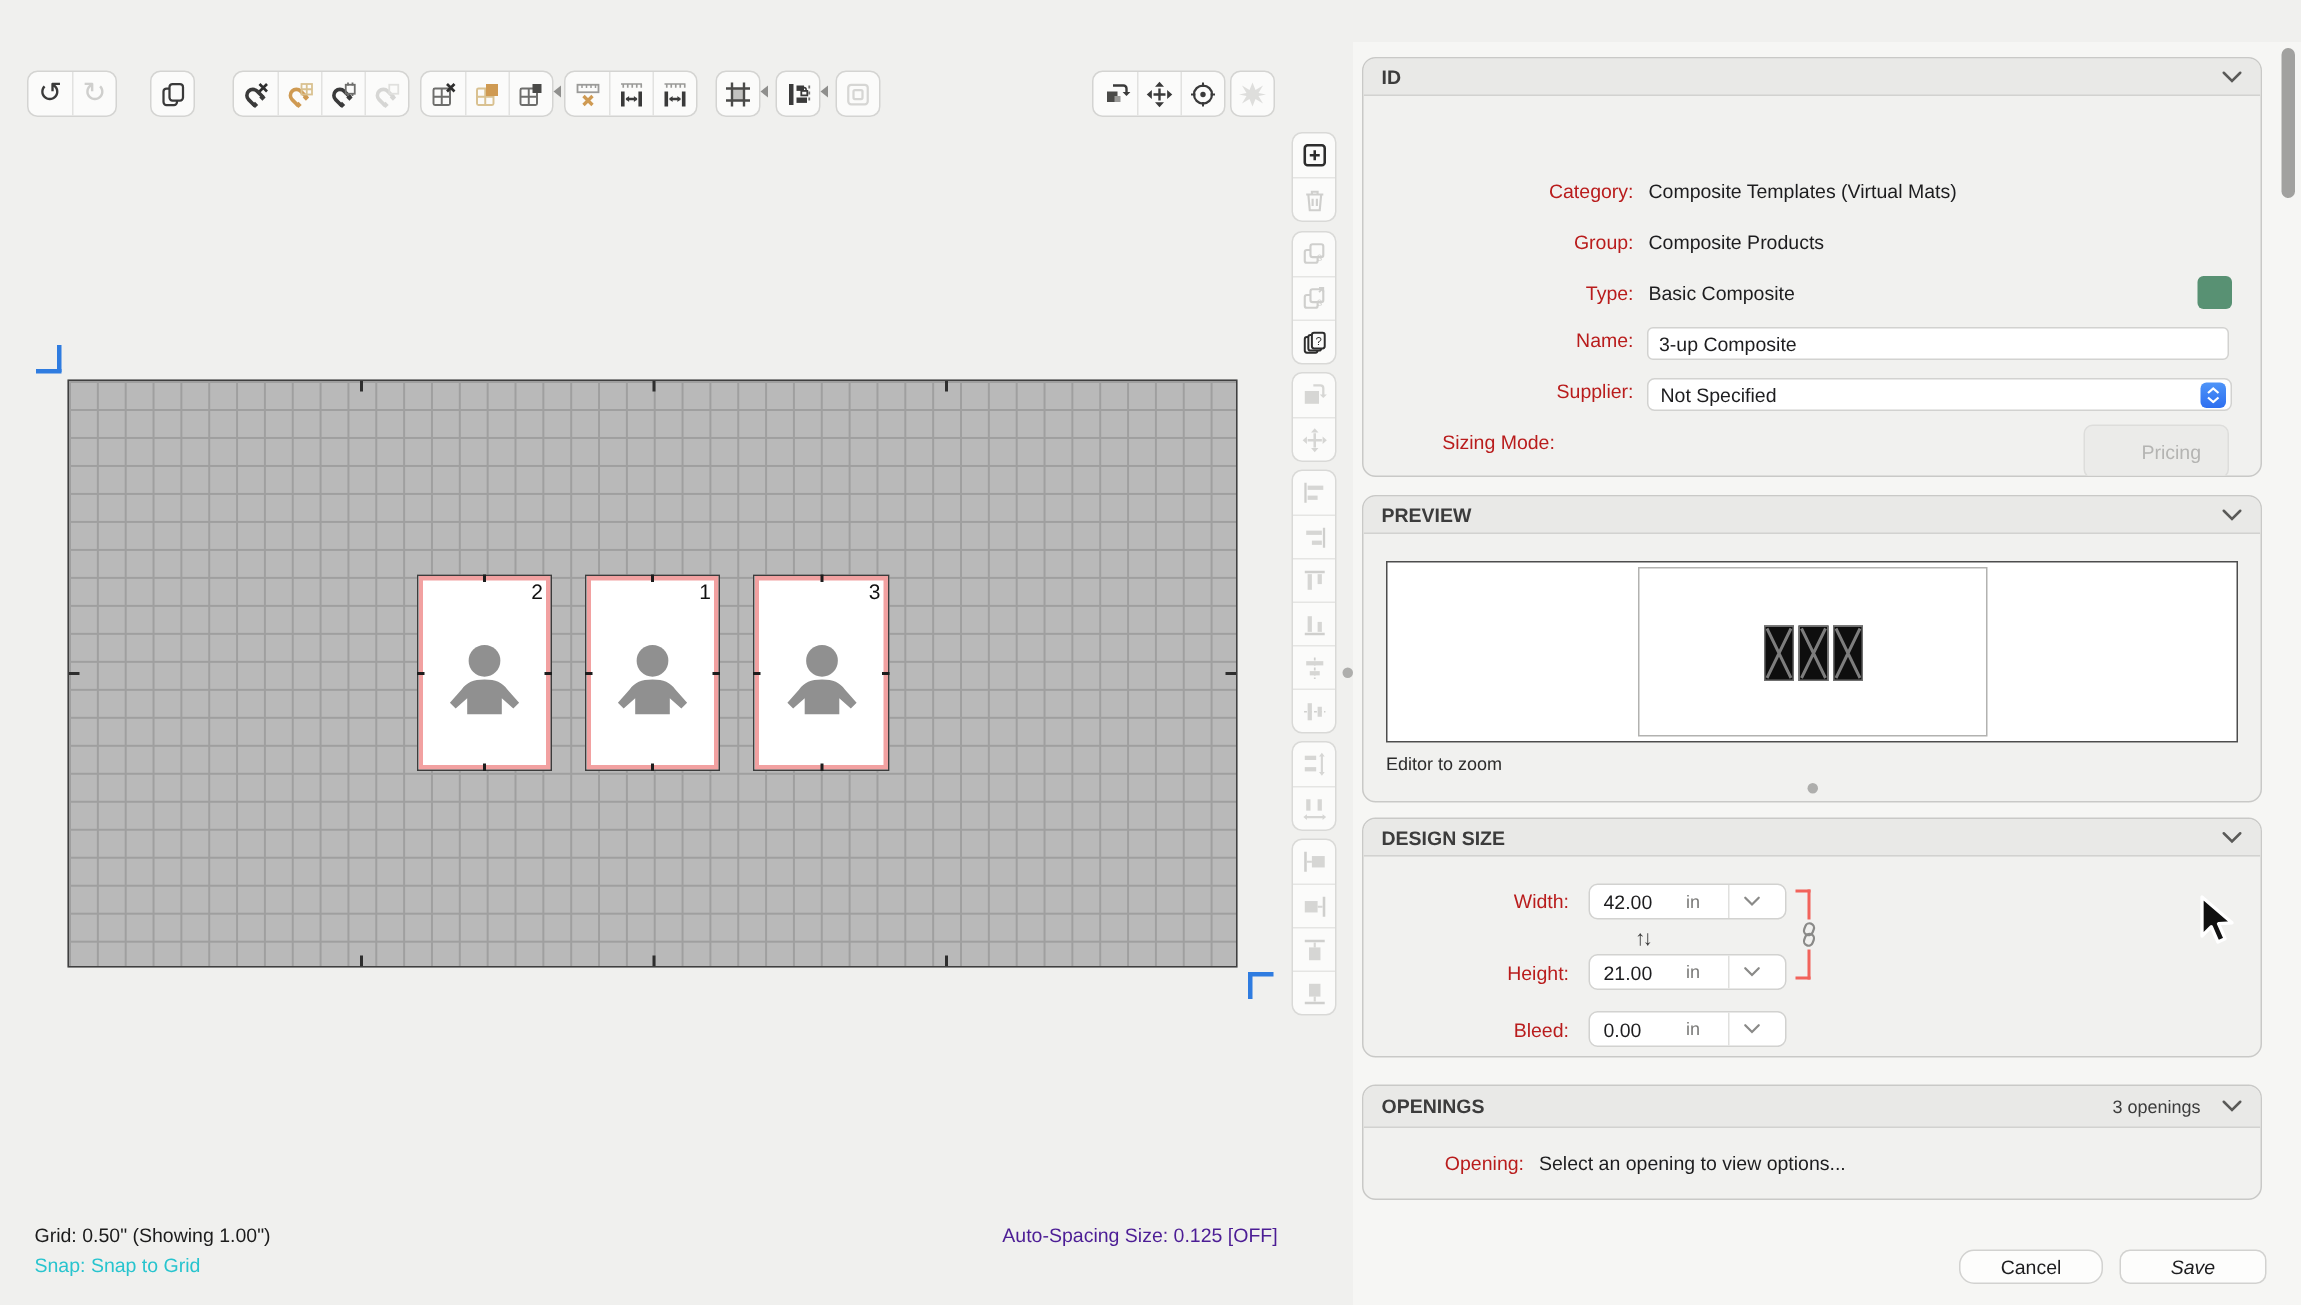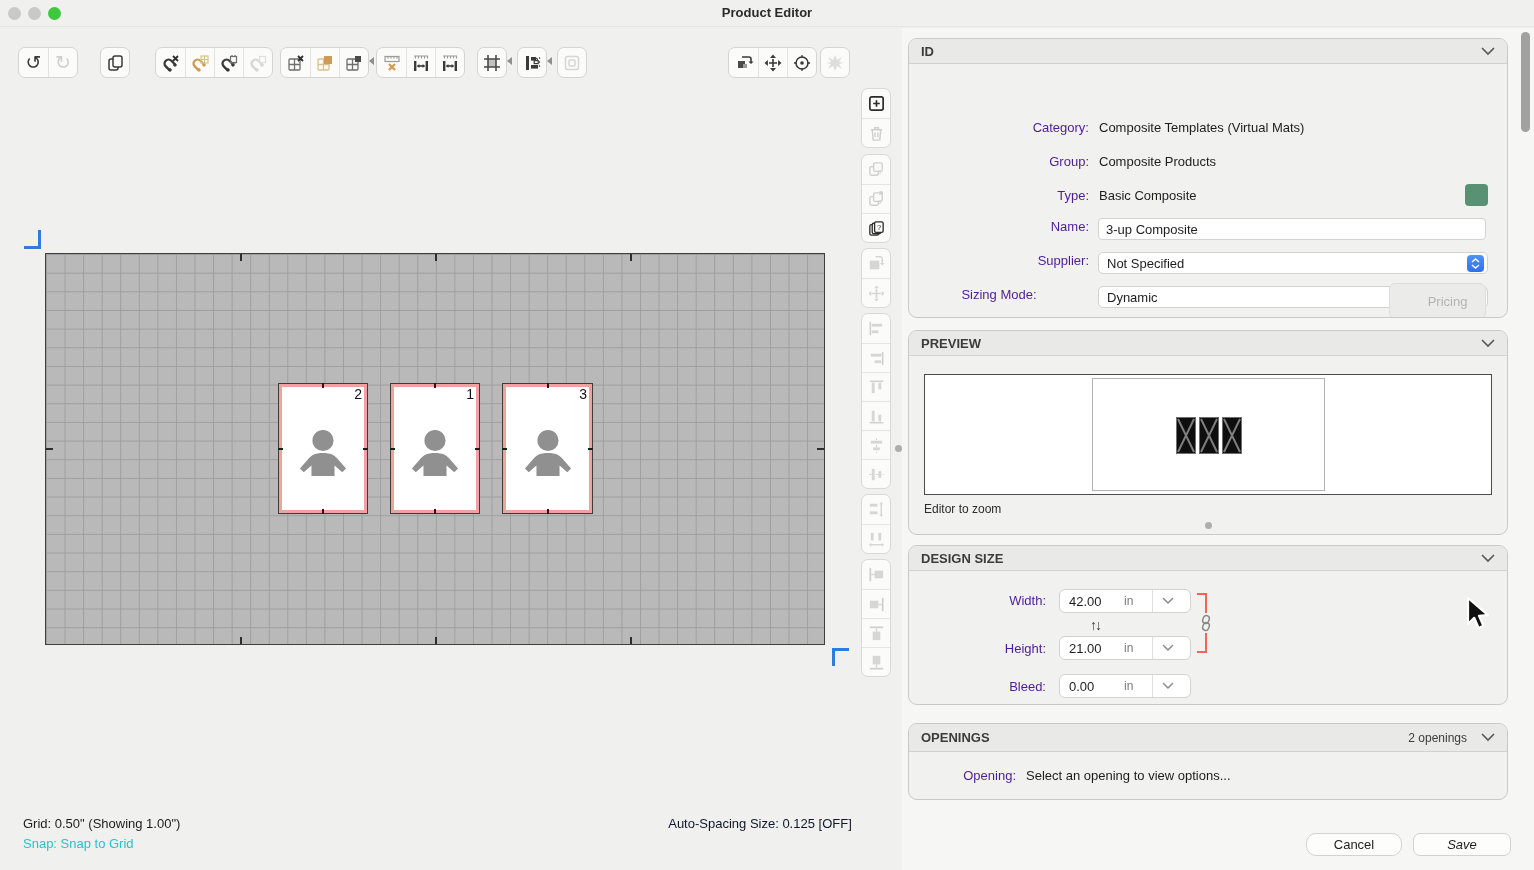--- a/index.html
+++ b/index.html
@@ -48,21 +48,21 @@
 
   
   .rpanel-bg { position:absolute; left:902px; top:28px; width:632px; height:842px; background:#f6f6f4; }
   .section { position:absolute; left:908px; width:600px; background:#f1f1ef; border:1px solid #c9c9c7; border-radius:9px; overflow:hidden; }
   .sec-head { height:25px; background:#e9e9e7; border-bottom:1px solid #d2d2d0; display:flex; align-items:center; padding:0 12px; }
   .sec-title { font-size:13px; font-weight:bold; color:#3c3c3c; flex:1 1 auto; }
   .sec-count { font-size:12px; color:#3c3c3c; margin-right:14px; }
   .chev { flex:0 0 auto; }
 
   .row { position:absolute; display:flex; align-items:center; }
-  .lbl { font-size:13px; color:#4c1d95; text-align:right; }
+  .lbl { font-size:13px; color:#b91c1c; text-align:right; }
   .val { font-size:13px; color:#1d1d1f; }
 
   .txtinput { position:absolute; height:22px; background:#fff; border:1px solid #d2d2d0; border-radius:4px; font-size:13px; color:#1d1d1f; padding:0 7px; font-family:"Liberation Sans",sans-serif; }
   .select { position:absolute; height:22px; background:#fff; border:1px solid #d2d2d0; border-radius:5px; display:flex; align-items:center; padding:0 3px 0 8px; font-size:13px; color:#1d1d1f; }
   .select .sel-text { flex:1 1 auto; }
   .stepper { width:17px; height:17px; border-radius:4px; background:linear-gradient(#4e94f8,#2e6ff0); display:flex; flex-direction:column; align-items:center; justify-content:center; gap:1px; }
 
   .btn-dis { position:absolute; height:36px; background:#ebebe9; border:1px solid #dddddb; border-radius:6px; font-size:13px; color:#b4b4b2; display:flex; align-items:center; justify-content:center;padding-left:20px; }
 
   
@@ -77,39 +77,33 @@
   .unitbox .uu { font-size:12px; color:#7a7a78; width:28px; }
   .unitbox .uc { width:30px; height:100%; border-left:1px solid #e0e0de; display:flex; align-items:center; justify-content:center; }
   .swap { position:absolute; font-size:14px; color:#3a3a3a; letter-spacing:-2px; }
   .linkbracket { position:absolute; width:10px; height:60px; border-top:2px solid #f2635b; border-right:2px solid #f2635b; border-bottom:2px solid #f2635b; }
   .linkicon { position:absolute; background:#f1f1ef; padding:1px 0; }
 
   
   .statusbar { position:absolute; left:0; top:808px; width:1534px; height:62px; }
   .st-grid { position:absolute; left:23px; top:8px; font-size:13px; color:#1c1c1c; }
   .st-snap { position:absolute; left:23px; top:28px; font-size:13px; color:#27c4ce; }
-  .st-auto { position:absolute; left:560px; top:8px; width:400px; text-align:center; font-size:13px; color:#0f172a; }
+  .st-auto { position:absolute; left:560px; top:8px; width:400px; text-align:center; font-size:13px; color:#4c1d95; }
   .fbtn { position:absolute; top:833px; height:23px; background:#fdfdfc; border:1px solid #d2d2d0; border-radius:7px; font-size:13px; color:#1d1d1f; display:flex; align-items:center; justify-content:center; }
 
   .scrollthumb { position:absolute; left:1521px; top:32px; width:9px; height:100px; border-radius:4.5px; background:#a1a19f; }
 
   svg { display:block; }
   .cursor { position:absolute; left:1462px; top:596px; }
 </style>
 </head>
 <body>
 
 <div class="app">
 
-  <div class="titlebar">
-    <div class="tl tl1"></div>
-    <div class="tl tl2"></div>
-    <div class="tl tl3"></div>
-    <div class="win-title">Product Editor</div>
-  </div>
 
   <div class="tb-group" style="left:18px;">
     <div class="tb-btn">
         <span class="glyph">↺</span>
       </div>
     <div class="tb-btn">
         <span class="glyph dis">↻</span>
       </div>
   </div>
 
@@ -535,31 +529,20 @@
             <polyline points="1,4 4.5,1 8,4" fill="none" stroke="#fff" stroke-width="1.5"></polyline>
           </svg>
         <svg width="9" height="5" viewBox="0 0 9 5">
             <polyline points="1,1 4.5,4 8,1" fill="none" stroke="#fff" stroke-width="1.5"></polyline>
           </svg>
       </span>
     </div>
     <div class="row" style="left:0; top:248px; width:180px; justify-content:center;">
         <span class="lbl">Sizing Mode:</span>
       </div>
-    <div class="select" style="left:189px; top:247px; width:390px;">
-      <span class="sel-text">Dynamic</span>
-      <span class="stepper">
-        <svg width="9" height="5" viewBox="0 0 9 5">
-            <polyline points="1,4 4.5,1 8,4" fill="none" stroke="#fff" stroke-width="1.5"></polyline>
-          </svg>
-        <svg width="9" height="5" viewBox="0 0 9 5">
-            <polyline points="1,1 4.5,4 8,1" fill="none" stroke="#fff" stroke-width="1.5"></polyline>
-          </svg>
-      </span>
-    </div>
     <div class="btn-dis" style="left:480px; top:244px; width:97px; top:244px;" style2="">Pricing</div>
   </div>
 
   <div class="section" style="top:330px; height:205px;">
     <div class="sec-head">
       <span class="sec-title">PREVIEW</span>
       <svg class="chev" width="14" height="9" viewBox="0 0 14 9">
           <polyline points="1.5,1.5 7,7 12.5,1.5" fill="none" stroke="#5a5a58" stroke-width="1.7" stroke-linecap="round"></polyline>
         </svg>
     </div>
@@ -638,21 +621,21 @@
           <svg width="12" height="8" viewBox="0 0 12 8">
             <polyline points="1.5,1.5 6,6 10.5,1.5" fill="none" stroke="#8a8a88" stroke-width="1.5" stroke-linecap="round"></polyline>
           </svg>
         </span>
     </div>
   </div>
 
   <div class="section" style="top:723px; height:77px;">
     <div class="sec-head" style="height:28px;align-items:center;">
       <span class="sec-title">OPENINGS</span>
-      <span class="sec-count">2 openings</span>
+      <span class="sec-count">3 openings</span>
       <svg class="chev" width="14" height="9" viewBox="0 0 14 9">
           <polyline points="1.5,1.5 7,7 12.5,1.5" fill="none" stroke="#5a5a58" stroke-width="1.7" stroke-linecap="round"></polyline>
         </svg>
     </div>
     <div class="row" style="left:0; top:44px; width:107px; justify-content:flex-end;">
         <span class="lbl">Opening:</span>
       </div>
     <div class="row" style="left:117px; top:44px;">
         <span class="val">Select an opening to view options...</span>
       </div>

